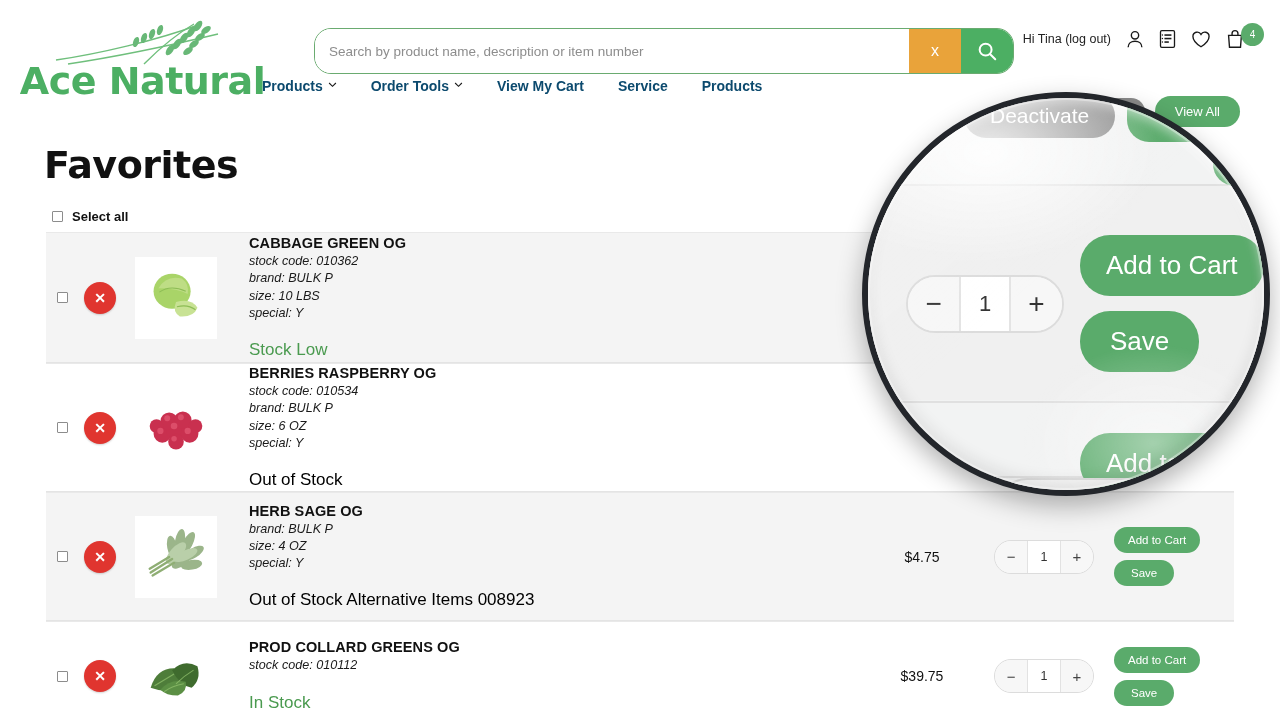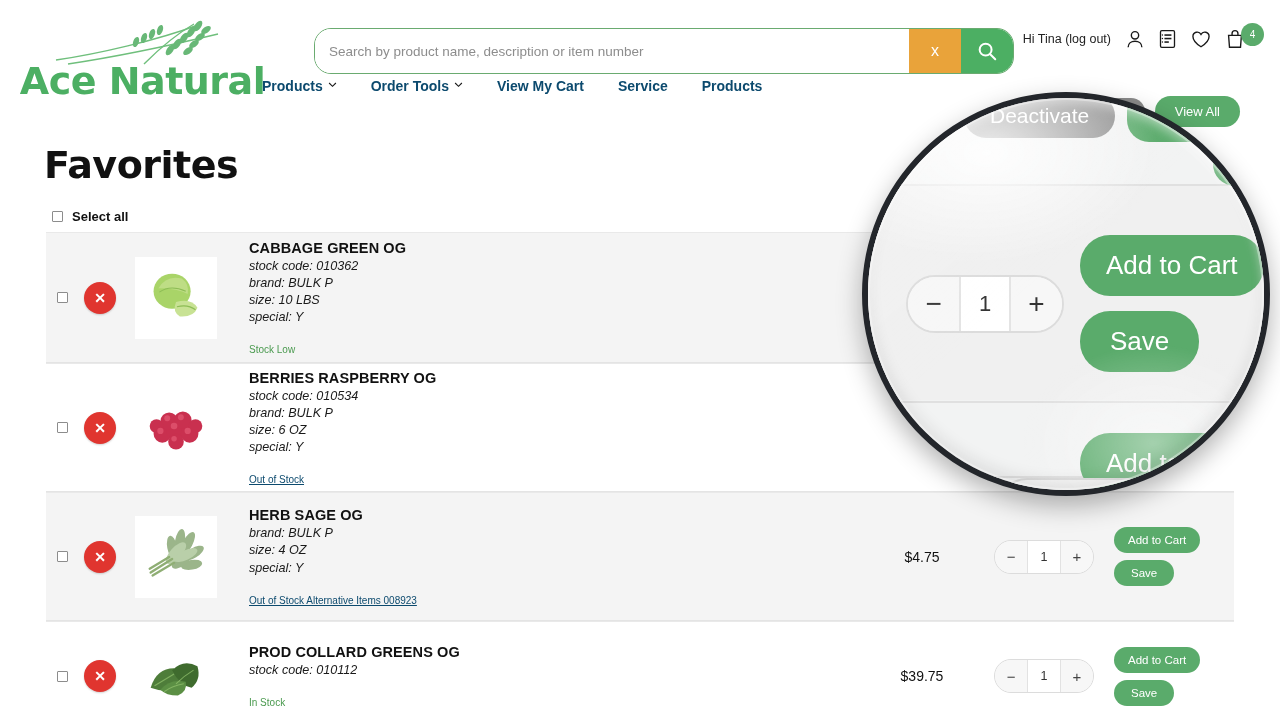--- a/index.html
+++ b/index.html
@@ -121,24 +121,24 @@
   }
   .thumb svg { width: 78px; height: 78px; display:block; }
 
   .info { margin-left: 32px; flex: 1 1 auto; padding: 12px 0; }
   .p-name {
     font-size: 14.5px; font-weight: 700; color: #111; letter-spacing: 0.1px;
     margin-bottom: 2px;
   }
   .p-attr { font-size: 12.6px; color: #1a1a1a; font-style: italic; line-height: 1.36; }
   .p-attr b { font-weight: 400; font-style: italic; }
-  .p-status { font-size: 10px; margin-top: 18px; }
+  .p-status { font-size: 17px; margin-top: 18px; }
   .st-low  { color: #4a9a4f; }
   .st-in   { color: #4a9a4f; }
-  .st-out  { color: #0c4a6e; text-decoration: underline; }
+  .st-out  { color: #000000; }
 
   .price {
     flex: 0 0 92px; text-align: center; font-size: 14px; color: #111;
     padding-right: 8px;
   }
   .stepper {
     flex: 0 0 100px; margin-left: 22px;
     display: flex; align-items: center; height: 34px;
     border: 1px solid #dcdcdc; border-radius: 17px; overflow: hidden;
     background: #f7f7f7;

